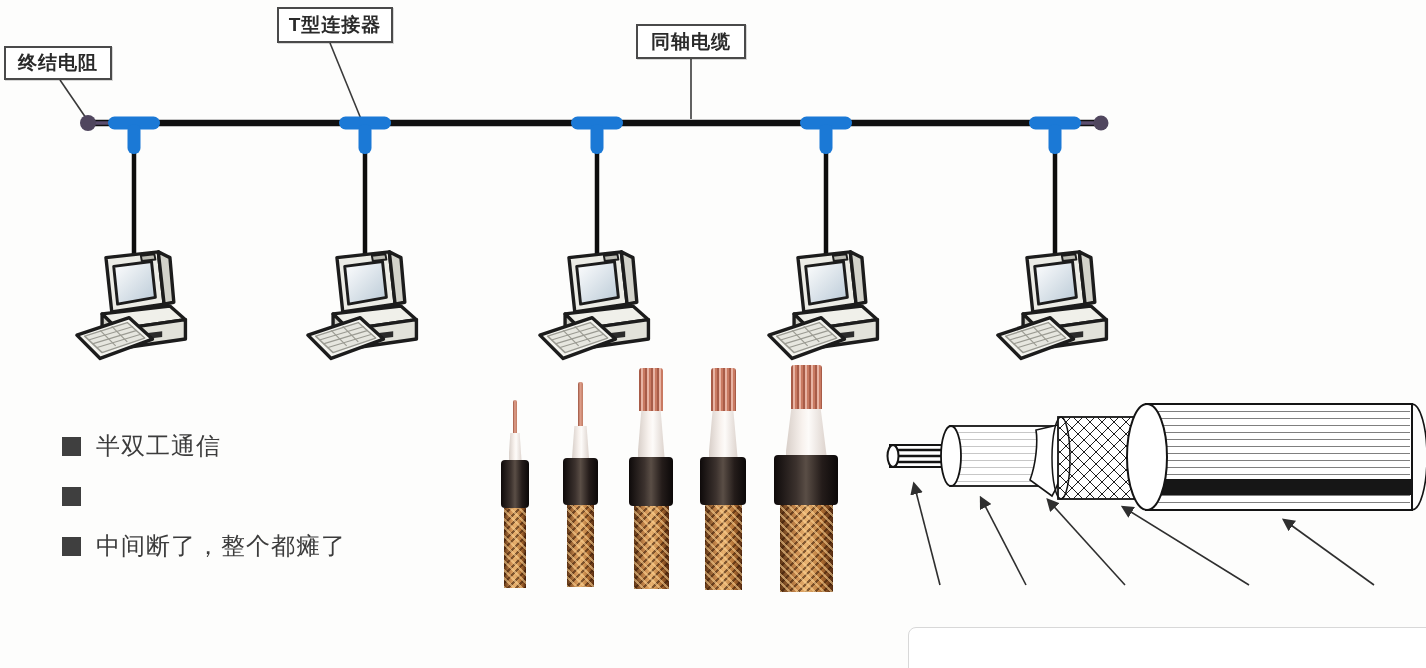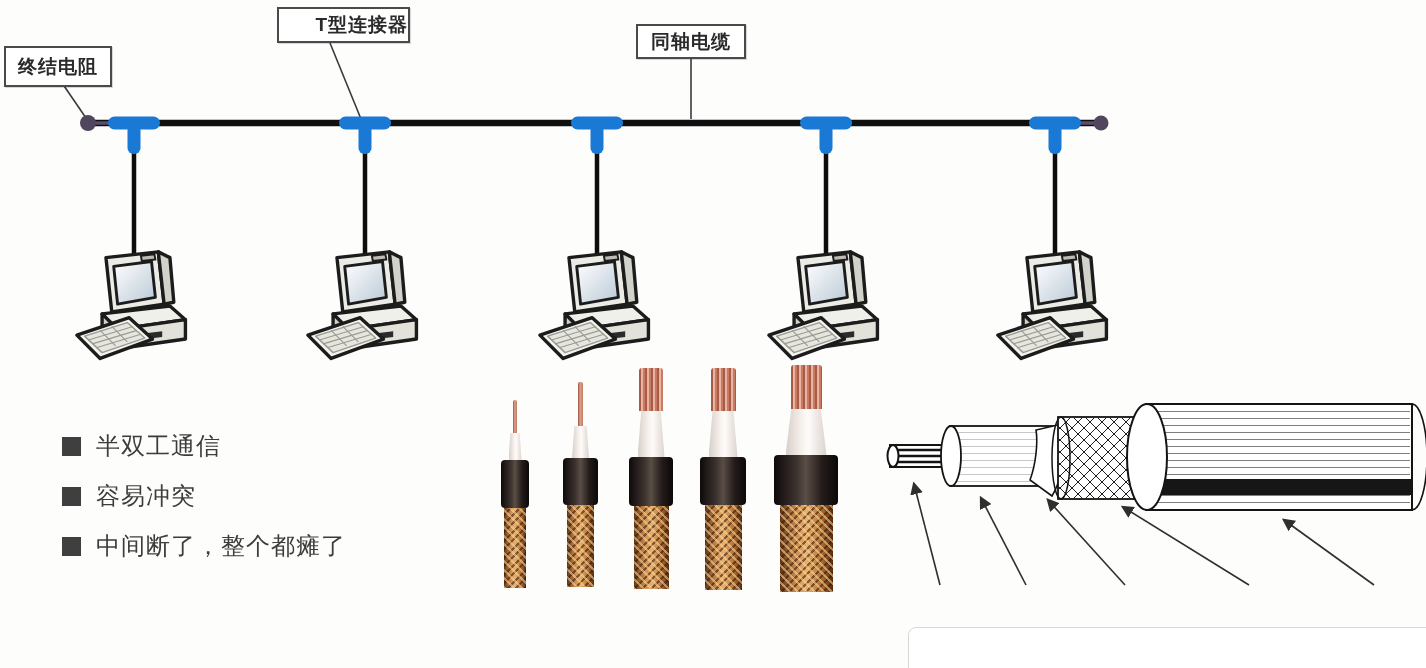--- a/index.html
+++ b/index.html
@@ -7,22 +7,22 @@
   #stage{position:relative;width:1426px;height:668px;background:#fdfdfc;overflow:hidden;}
 
   
   #topo-svg{position:absolute;left:0;top:0;}
 
   
   .callout{position:absolute;box-sizing:border-box;background:#ffffff;border:2px solid #4a4a4a;
            display:flex;align-items:center;justify-content:center;
            font-size:19px;font-weight:700;color:#2a2a2a;letter-spacing:1px;
            box-shadow:1px 1px 0 rgba(0,0,0,.15);}
-  #callout-terminator{left:4px;top:46px;width:108px;height:41px;}
-  #callout-tconn{left:277px;top:7px;width:133px;height:36px;justify-content:flex-end;}
+  #callout-terminator{left:4px;top:46px;width:108px;height:34px;}
+  #callout-tconn{left:277px;top:7px;width:116px;height:36px;}
   #callout-coax{left:636px;top:24px;width:110px;height:35px;}
 
   
   .pc-svg{position:absolute;width:126px;height:126px;}
 
   
   #notes{position:absolute;left:62px;top:430px;}
   .note-row{display:flex;align-items:center;height:32px;margin-bottom:18px;}
   .note-bullet{width:19px;height:19px;background:#3f3f3f;margin-right:15px;flex:0 0 auto;}
   .note-text{font-size:24px;color:#3c3c3c;font-weight:500;letter-spacing:1px;white-space:nowrap;}
@@ -162,21 +162,20 @@
     <span>同轴电缆</span>
   </div>
 
   <div id="notes">
     <div class="note-row">
       <span class="note-bullet"></span>
       <span class="note-text">半双工通信</span>
     </div>
     <div class="note-row">
       <span class="note-bullet"></span>
-      <span class="note-text">容易冲突</span>
     </div>
     <div class="note-row">
       <span class="note-bullet"></span>
       <span class="note-text">中间断了，整个都瘫了</span>
     </div>
   </div>
 
   <div class="cable" style="left:501px;top:400px;width:28px;height:263px">
     <div class="wire" style="width:4px;height:33px"></div>
     <div class="insul" style="width:13px;height:27px"></div>

